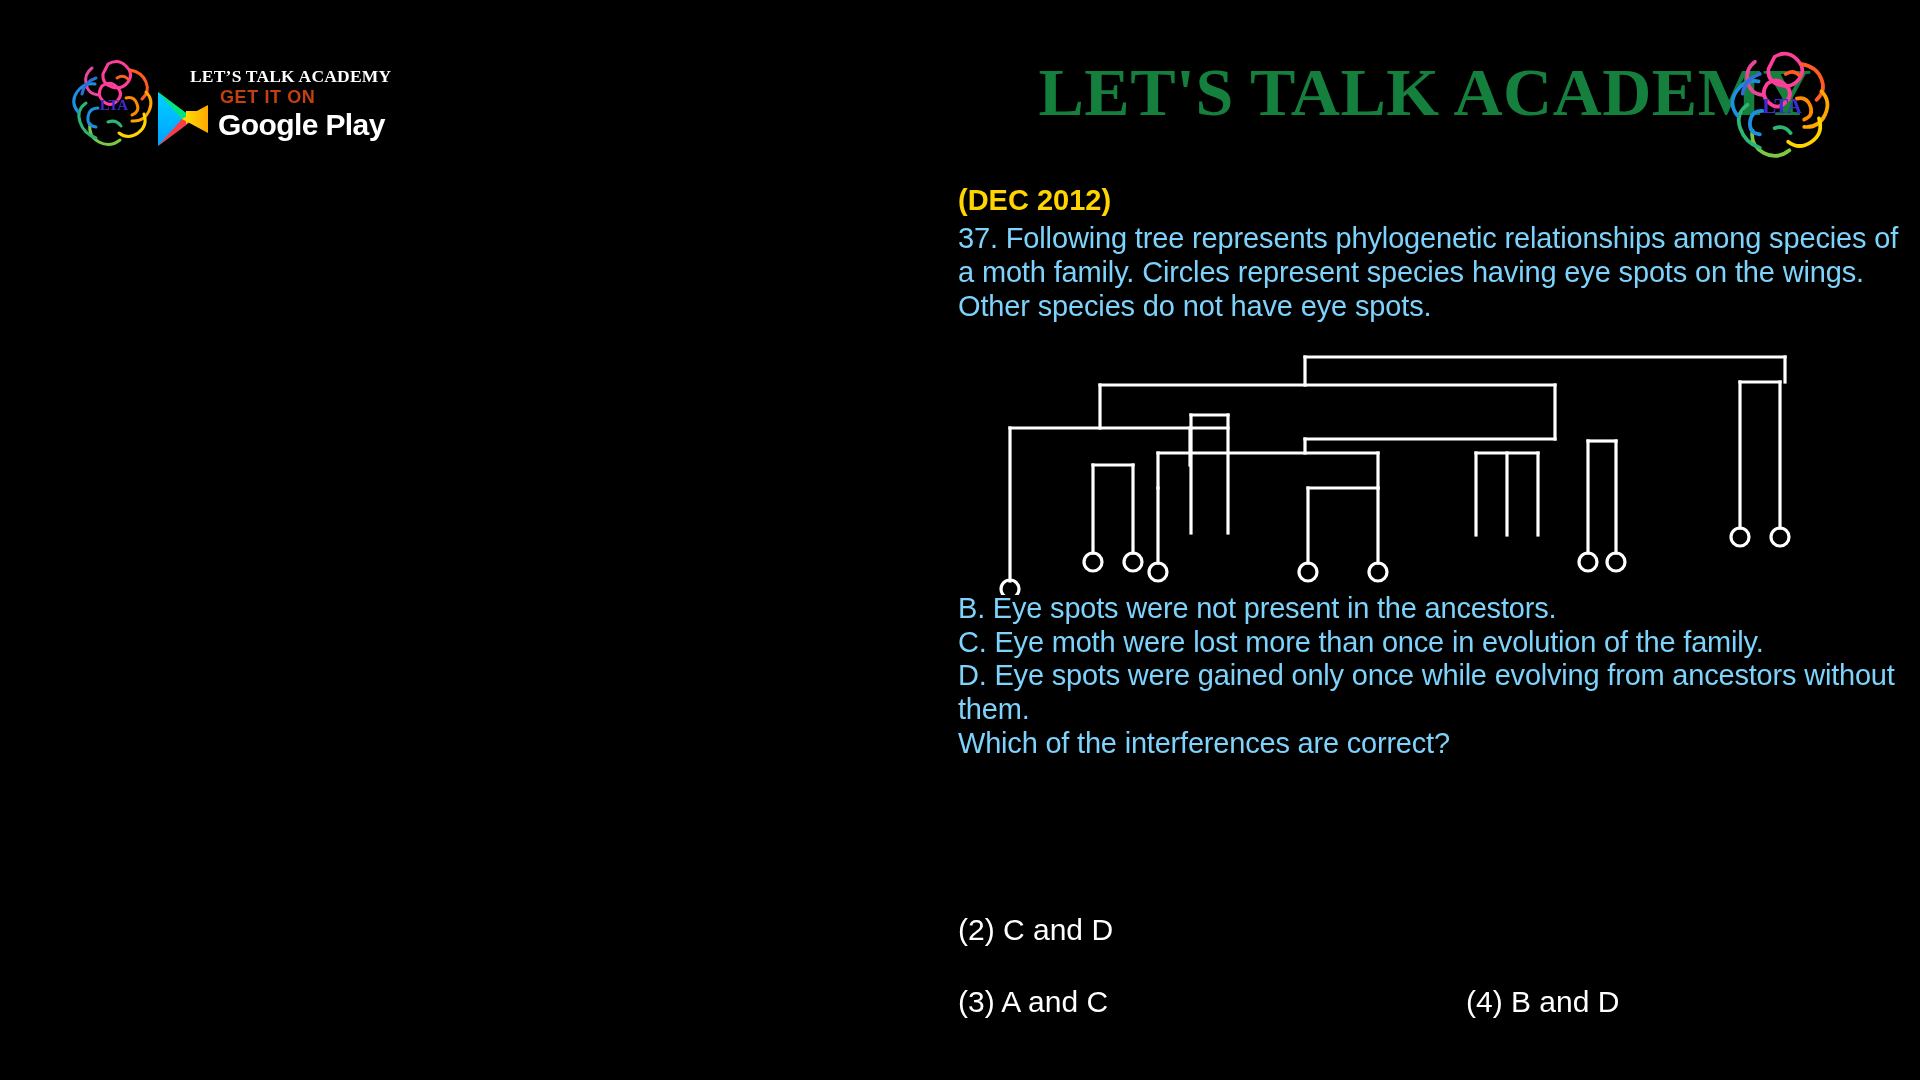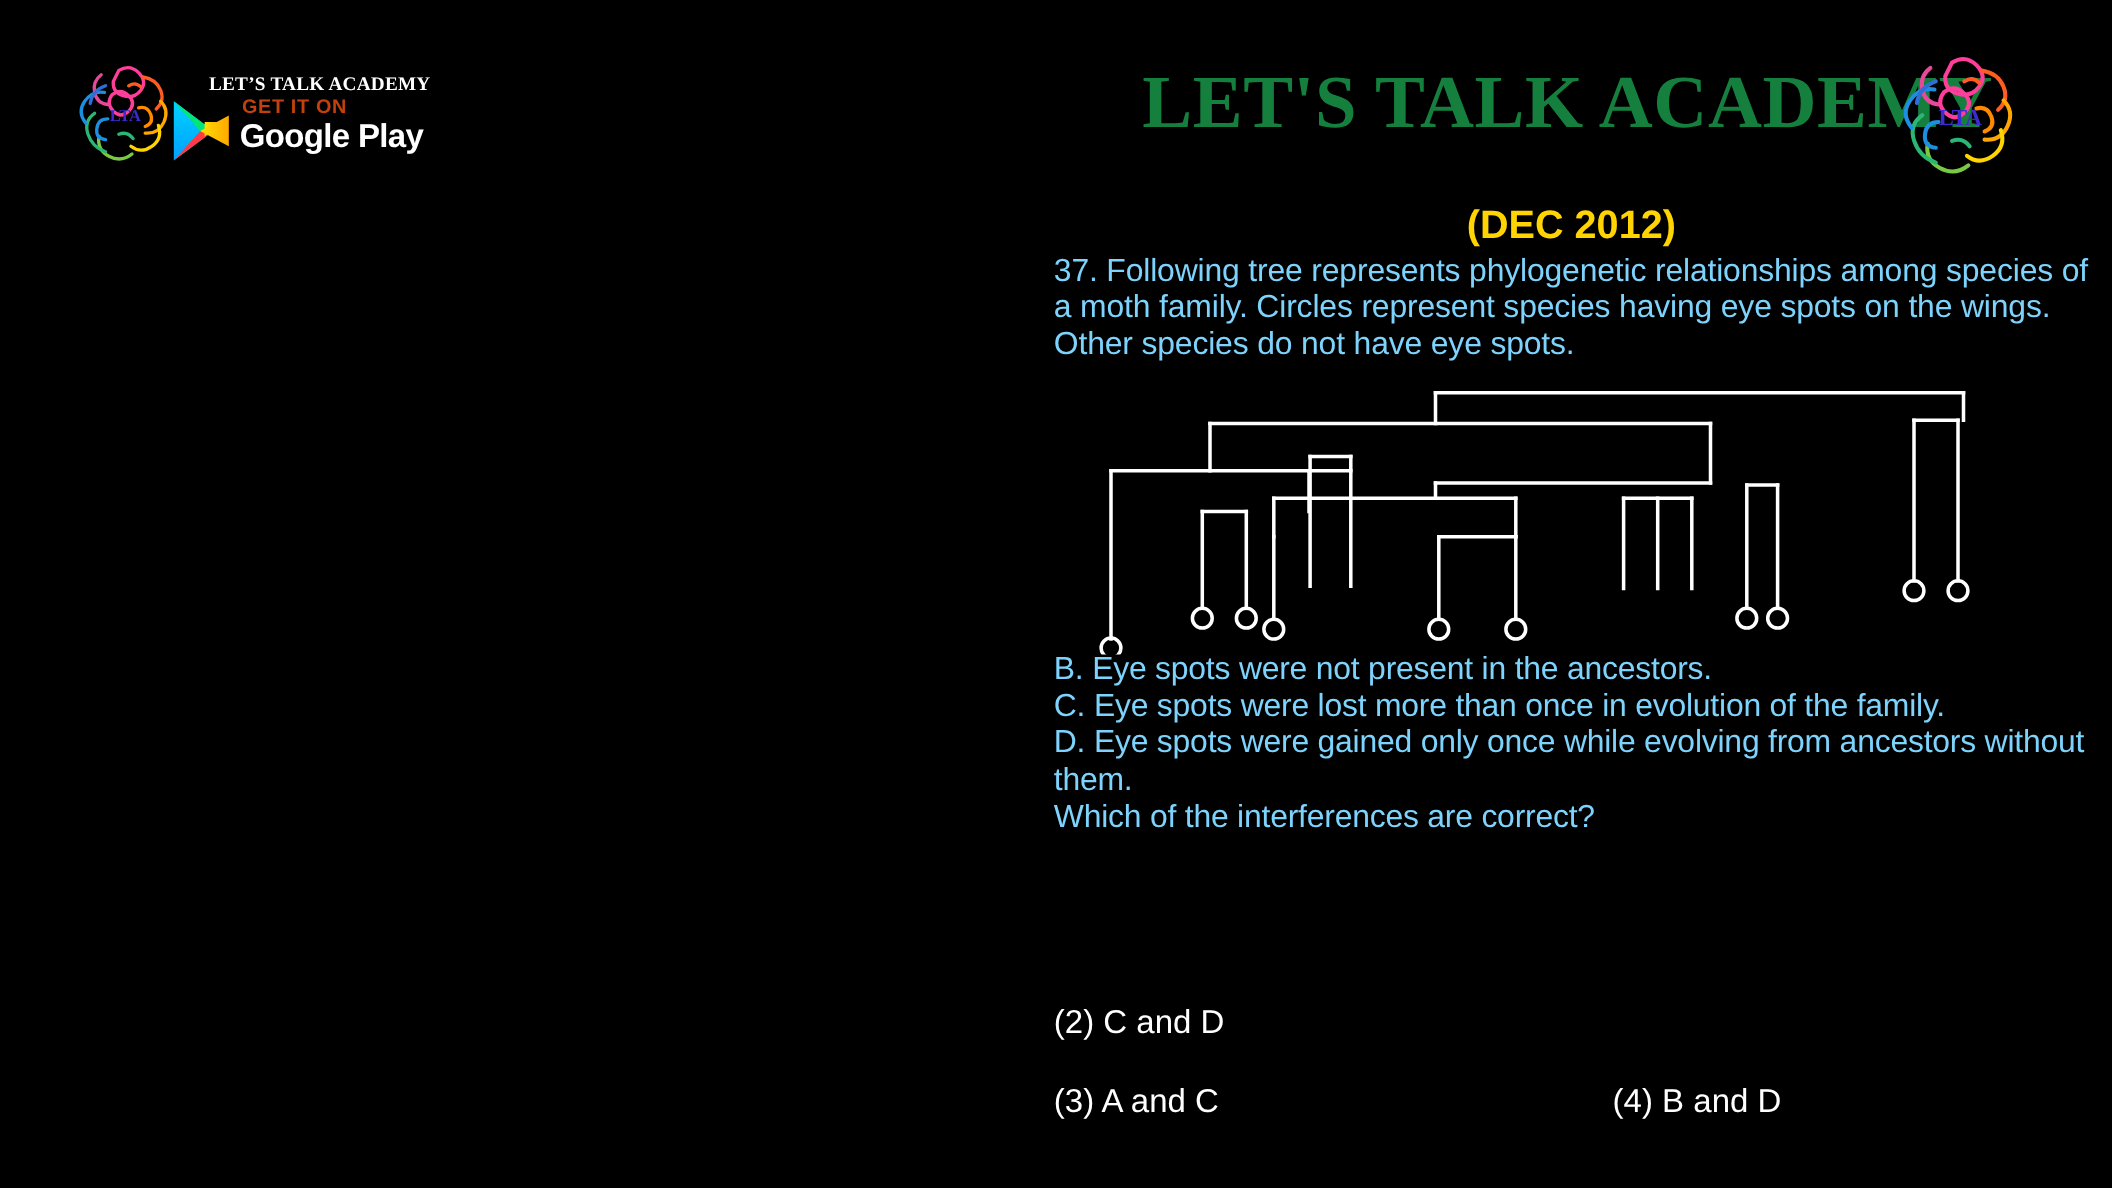--- a/index.html
+++ b/index.html
@@ -27,21 +27,21 @@
       font-family:"Liberation Sans",sans-serif;font-weight:bold;font-size:30px;
       letter-spacing:-.6px;white-space:nowrap;}
 
   #main-title{position:absolute;left:0;top:58px;width:1812px;text-align:right;
       color:#15803d;font-family:"Liberation Serif",serif;font-weight:bold;
       font-size:68px;letter-spacing:.5px;line-height:1;}
 
   
   #qcol{position:absolute;left:958px;top:185px;width:945px;}
 
-  #exam-tag{text-align:center;color:#ffd400;font-weight:bold;font-size:36px;
+  #exam-tag{text-align:left;color:#ffd400;font-weight:bold;font-size:29px;
       line-height:1.05;padding-right:4px;}
 
   .q-text{color:#7dd3fc;font-size:29px;line-height:1.16;letter-spacing:-.15px;}
   #q-stem{margin-top:7px;}
 
   #tree-wrap{position:absolute;left:958px;top:345px;width:900px;height:250px;}
   #tree-wrap svg{display:block;}
 
   #infer-block{position:absolute;left:958px;top:592px;width:960px;}
   #infer-block .q-text{letter-spacing:-.2px;}
@@ -199,21 +199,21 @@
       <circle cx="630" cy="217" r="9"></circle>
       <circle cx="658" cy="217" r="9"></circle>
       <circle cx="782" cy="192" r="9"></circle>
       <circle cx="822" cy="192" r="9"></circle>
     </g>
   </svg>
 </div>
 
 <div id="infer-block">
   <div class="q-text">B. Eye spots were not present in the ancestors.</div>
-  <div class="q-text">C. Eye spots were lost more than once in evolution of the family.</div>
+  <div class="q-text">C. Eye moth were lost more than once in evolution of the family.</div>
   <div class="q-text">D. Eye spots were gained only once while evolving from ancestors without them.</div>
   <div class="q-text" id="q-ask">Which of the interferences are correct?</div>
 </div>
 
 <div id="options">
   <div class="opt-row">
     <div class="opt-b">(2) C and D</div>
   </div>
   <div class="opt-row">
     <div class="opt-a">(3) A and C</div>

